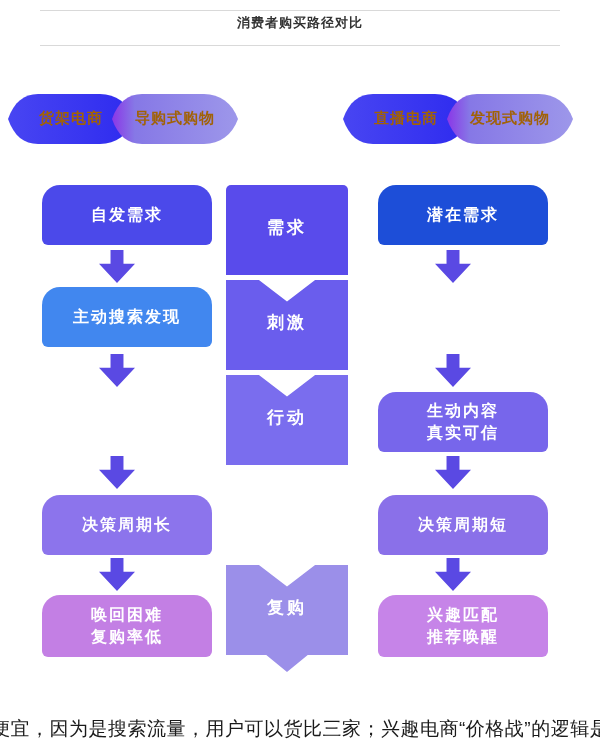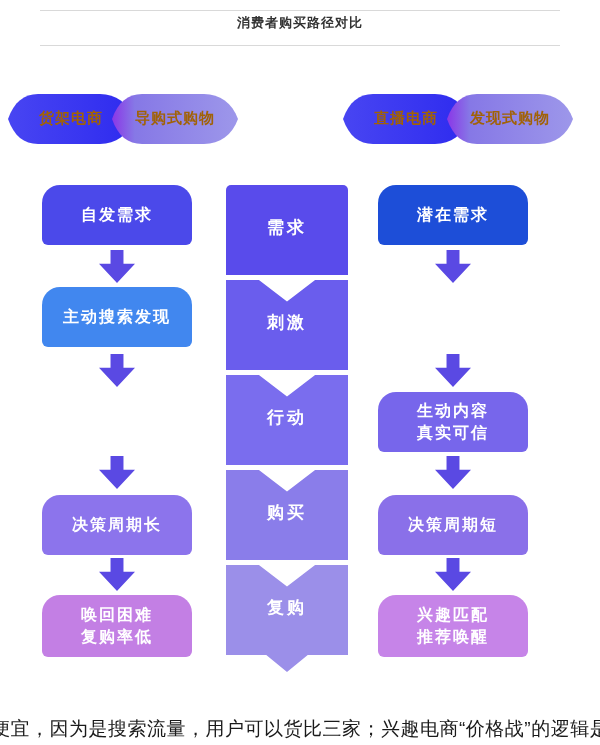--- a/index.html
+++ b/index.html
@@ -13,21 +13,21 @@
          font-size:13px;font-weight:bold;color:#333;letter-spacing:1px;}
 
   .taggroup{position:absolute;top:92px;width:230px;height:52px;}
   .taggroup svg{position:absolute;left:0;top:0;}
   .tag-label{position:absolute;top:0;height:52px;width:126px;display:flex;
              align-items:center;justify-content:center;color:#a16207;
              font-size:15px;font-weight:bold;letter-spacing:1px;}
   .tl-a{left:0;}
   .tl-b{left:104px;}
 
-  .step{position:absolute;width:150px;height:60px;display:flex;align-items:center;
+  .step{position:absolute;width:170px;height:60px;display:flex;align-items:center;
         justify-content:center;color:#fff;font-size:16px;font-weight:bold;
         text-align:center;letter-spacing:2px;line-height:1.35;white-space:pre-line;
         border-radius:18px 18px 6px 6px;}
   .col-left{left:42px;}
   .col-right{left:378px;}
   .r1{top:185px;}
   .r2{top:287px;}
   .r3{top:392px;}
   .r4{top:495px;}
   .r5{top:595px;height:62px;}
@@ -111,21 +111,20 @@
 复购率低</div>
 
   <div class="arrow a-left a1" style="background: rgb(90, 73, 227);"></div>
   <div class="arrow a-left a2" style="background: rgb(90, 73, 227);"></div>
   <div class="arrow a-left a3" style="background: rgb(90, 73, 227);"></div>
   <div class="arrow a-left a4" style="background: rgb(90, 73, 227);"></div>
 
   <div class="stage s1" style="background: rgb(89, 75, 235);">需求</div>
   <div class="stage s2" style="background: rgb(106, 93, 237);">刺激</div>
   <div class="stage s3" style="background: rgb(122, 109, 238);">行动</div>
-  <div class="stage s4" style="background: rgb(138, 125, 234);">购买</div>
   <div class="stage s5" style="background: rgb(155, 143, 233);">复购</div>
 
   <div class="step col-right r1" style="background: #1d4ed8;">潜在需求</div>
   <div class="step col-right r3" style="background: rgb(119, 102, 235);">生动内容
 真实可信</div>
   <div class="step col-right r4" style="background: rgb(138, 112, 233);">决策周期短</div>
   <div class="step col-right r5" style="background: rgb(198, 132, 232);">兴趣匹配
 推荐唤醒</div>
 
   <div class="arrow a-right a1" style="background: rgb(90, 73, 227);"></div>

